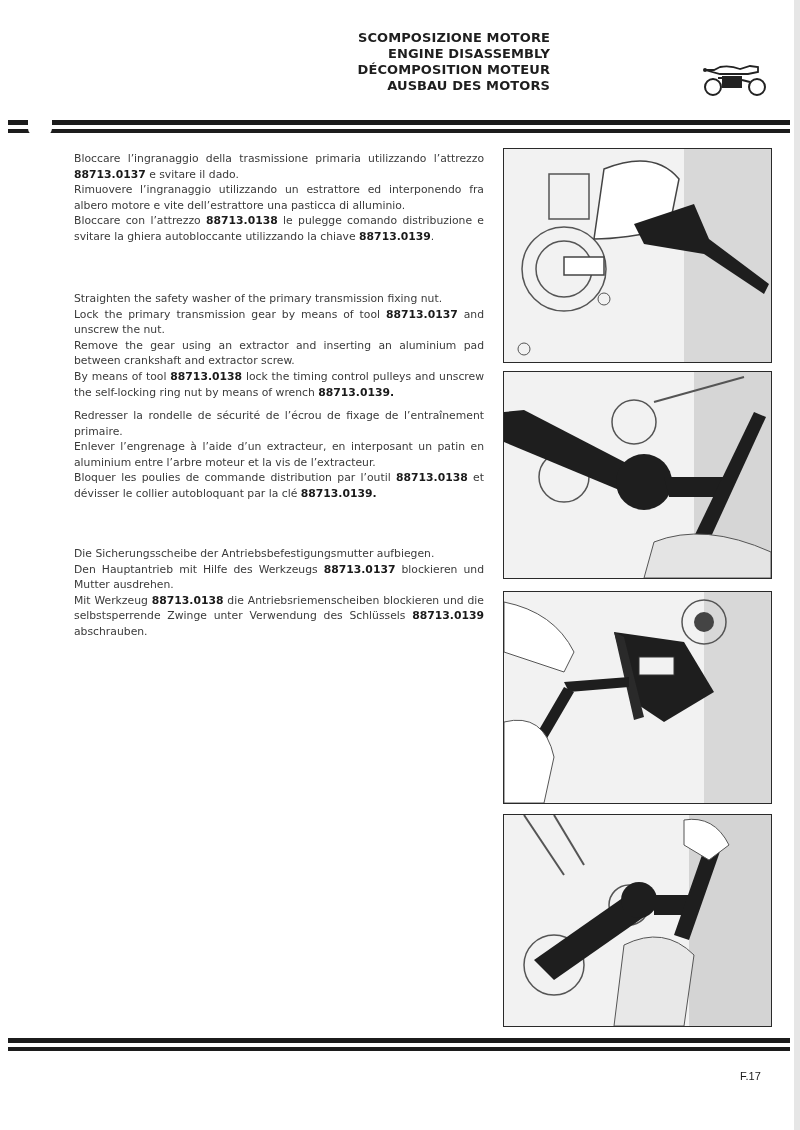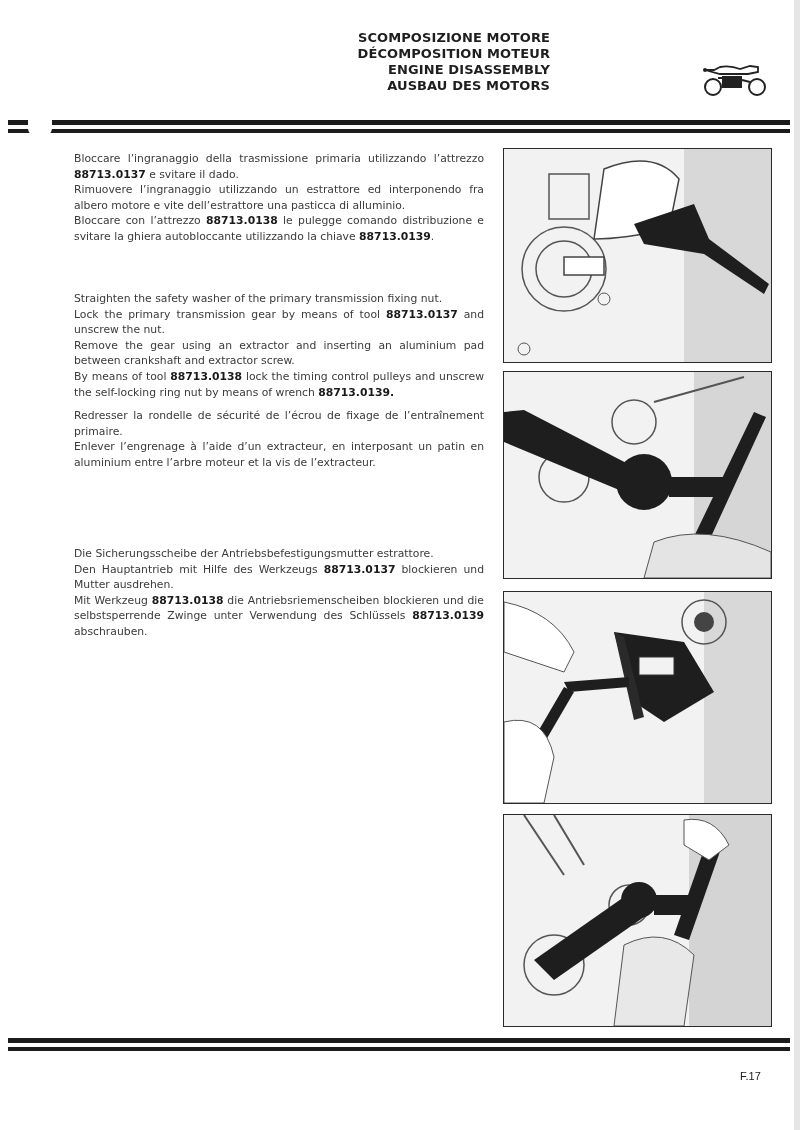--- a/index.html
+++ b/index.html
@@ -37,22 +37,22 @@
     }
     .scan-edge { position: absolute; right: 0; top: 0; width: 6px; height: 1130px; background: #e6e6e6; }
   </style>
 </head>
 <body>
 
 <div class="scan-edge"></div>
 
 <div class="header">
   <div>SCOMPOSIZIONE MOTORE</div>
+  <div>ENGINE DISASSEMBLY</div>
   <div>DÉCOMPOSITION MOTEUR</div>
-  <div>ENGINE DISASSEMBLY</div>
   <div>AUSBAU DES MOTORS</div>
 </div>
 
 <svg class="bike-icon" viewBox="0 0 70 40">
   <circle cx="13" cy="27" r="8" fill="none" stroke="#222" stroke-width="2"></circle>
   <circle cx="57" cy="27" r="8" fill="none" stroke="#222" stroke-width="2"></circle>
   <path d="M5 10 L14 10 L20 7 Q30 5 40 9 L50 6 L58 7 L58 12 L48 14 L20 14 Z" fill="none" stroke="#222" stroke-width="1.8"></path>
   <rect x="22" y="16" width="20" height="12" fill="#222"></rect>
   <path d="M18 18 L22 18 M42 20 L50 22" stroke="#222" stroke-width="2"></path>
   <circle cx="5" cy="10" r="2" fill="#222"></circle>
@@ -69,23 +69,24 @@
   </div>
 <div class="body-text" style="top:291px;">
     <p>Straighten the safety washer of the primary transmission fixing nut.</p>
     <p>Lock the primary transmission gear by means of tool <b>88713.0137</b> and unscrew the nut.</p>
     <p>Remove the gear using an extractor and inserting an aluminium pad between crankshaft and extractor screw.</p>
     <p>By means of tool <b>88713.0138</b> lock the timing control pulleys and unscrew the self-locking ring nut by means of wrench <b>88713.0139.</b></p>
   </div>
 <div class="body-text" style="top:408px;">
     <p>Redresser la rondelle de sécurité de l’écrou de fixage de l’entraînement primaire.</p>
     <p>Enlever l’engrenage à l’aide d’un extracteur, en interposant un patin en aluminium entre l’arbre moteur et la vis de l’extracteur.</p>
+    <p>Bloquer les poulies de commande distribution par l’outil <b>88713.0138</b> et dévisser le collier autobloquant par la clé <b>88713.0139.</b></p>
   </div>
 <div class="body-text" style="top:546px;">
-    <p>Die Sicherungsscheibe der Antriebsbefestigungsmutter estrattore.</p>
+    <p>Die Sicherungsscheibe der Antriebsbefestigungsmutter aufbiegen.</p>
     <p>Den Hauptantrieb mit Hilfe des Werkzeugs <b>88713.0137</b> blockieren und Mutter ausdrehen.</p>
     <p>Mit Werkzeug <b>88713.0138</b> die Antriebsriemenscheiben blockieren und die selbstsperrende Zwinge unter Verwendung des Schlüssels <b>88713.0139</b> abschrauben.</p>
   </div>
 
 <div class="figure" style="top:148px;height:213px;">
   <svg viewBox="0 0 267 213">
     <rect width="267" height="213" fill="#f2f2f2"></rect>
     <rect x="180" y="0" width="87" height="213" fill="#d8d8d8"></rect>
     <circle cx="60" cy="120" r="42" fill="none" stroke="#555" stroke-width="1.5"></circle>
     <circle cx="60" cy="120" r="28" fill="none" stroke="#555" stroke-width="1.5"></circle>

